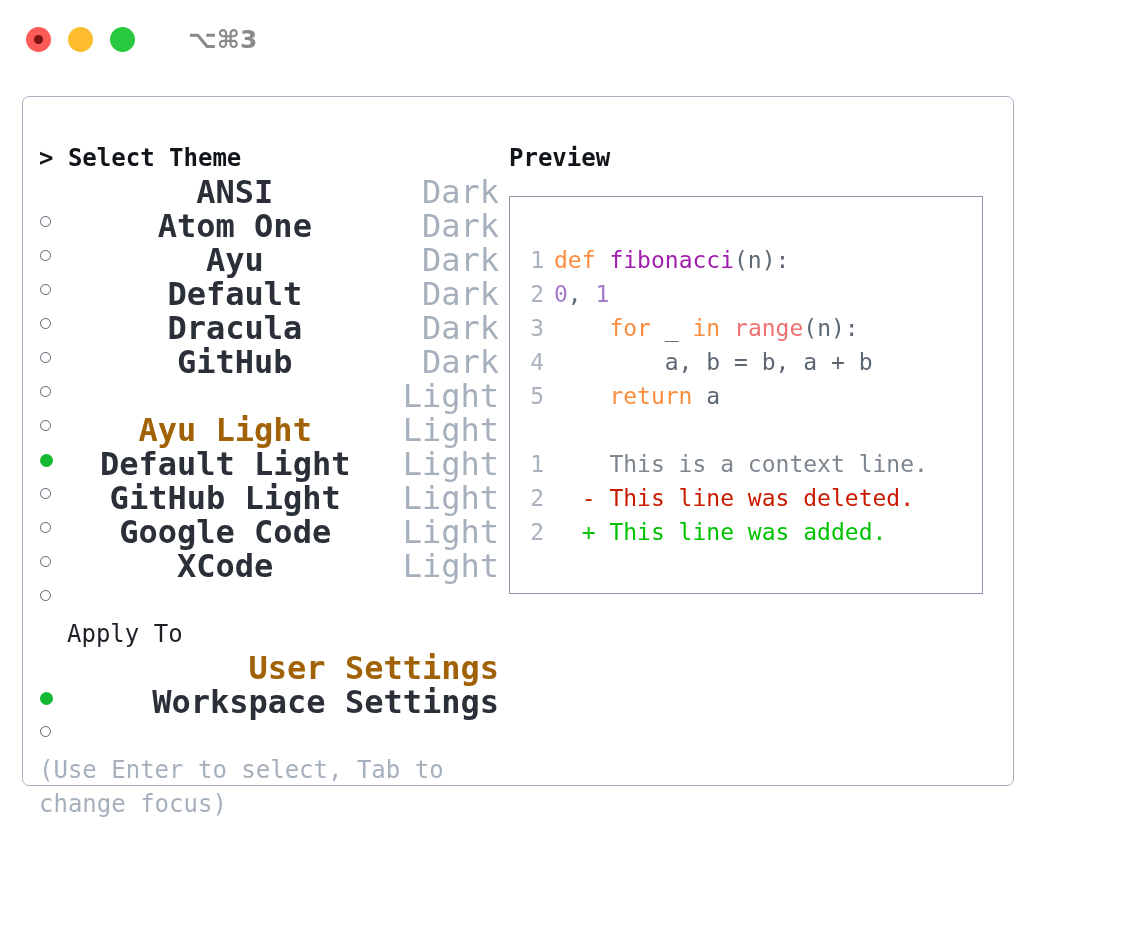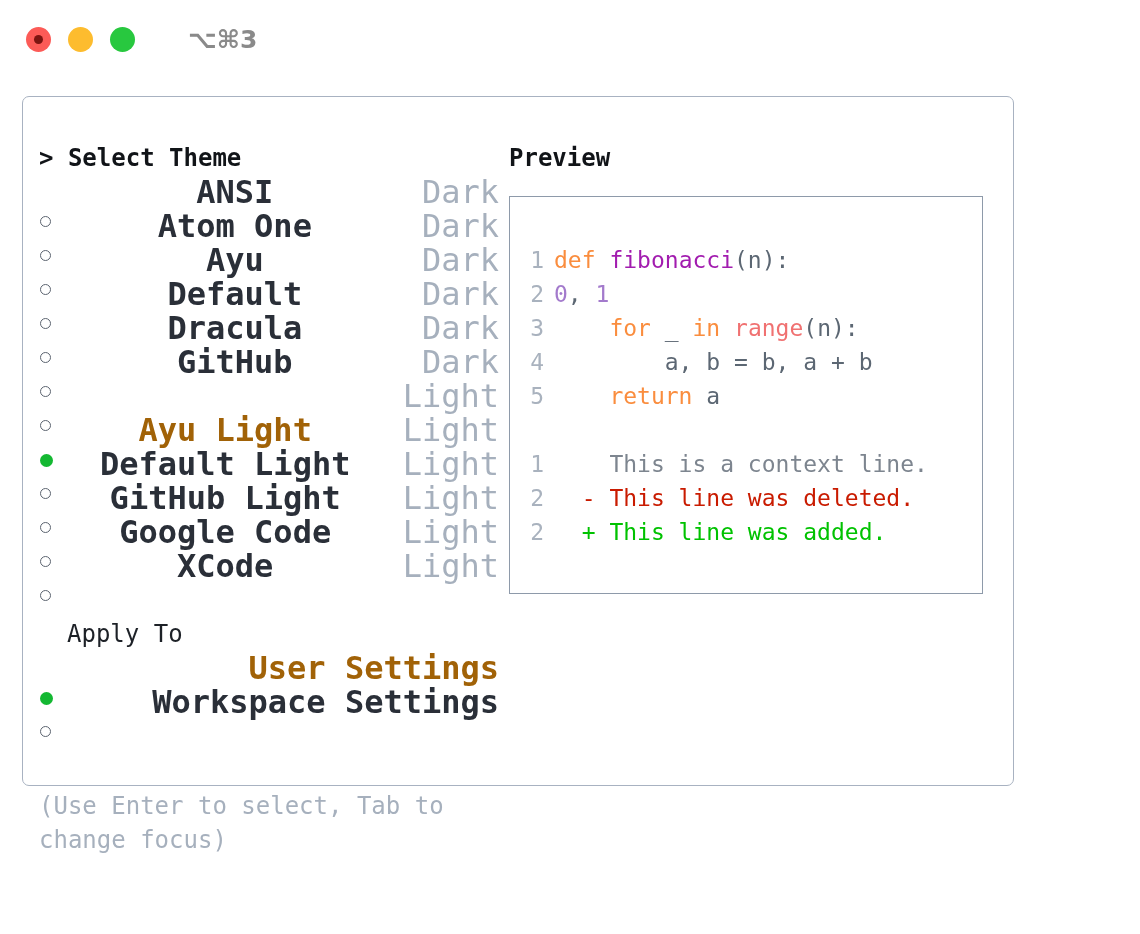--- a/index.html
+++ b/index.html
@@ -150,21 +150,20 @@
     font-weight: normal;
   }
 
   .spacer-row { height: 34px; }
 
   .hint {
     font-size: 24px;
     line-height: 34px;
     color: #a6b0bd;
     width: 410px;
-    margin-top: 36px;
   }
 
   
   .preview-box {
     margin-top: 21px;
     width: 474px;
     height: 398px;
     box-sizing: border-box;
     border: 1.5px solid #8e9aaa;
     background: #ffffff;

